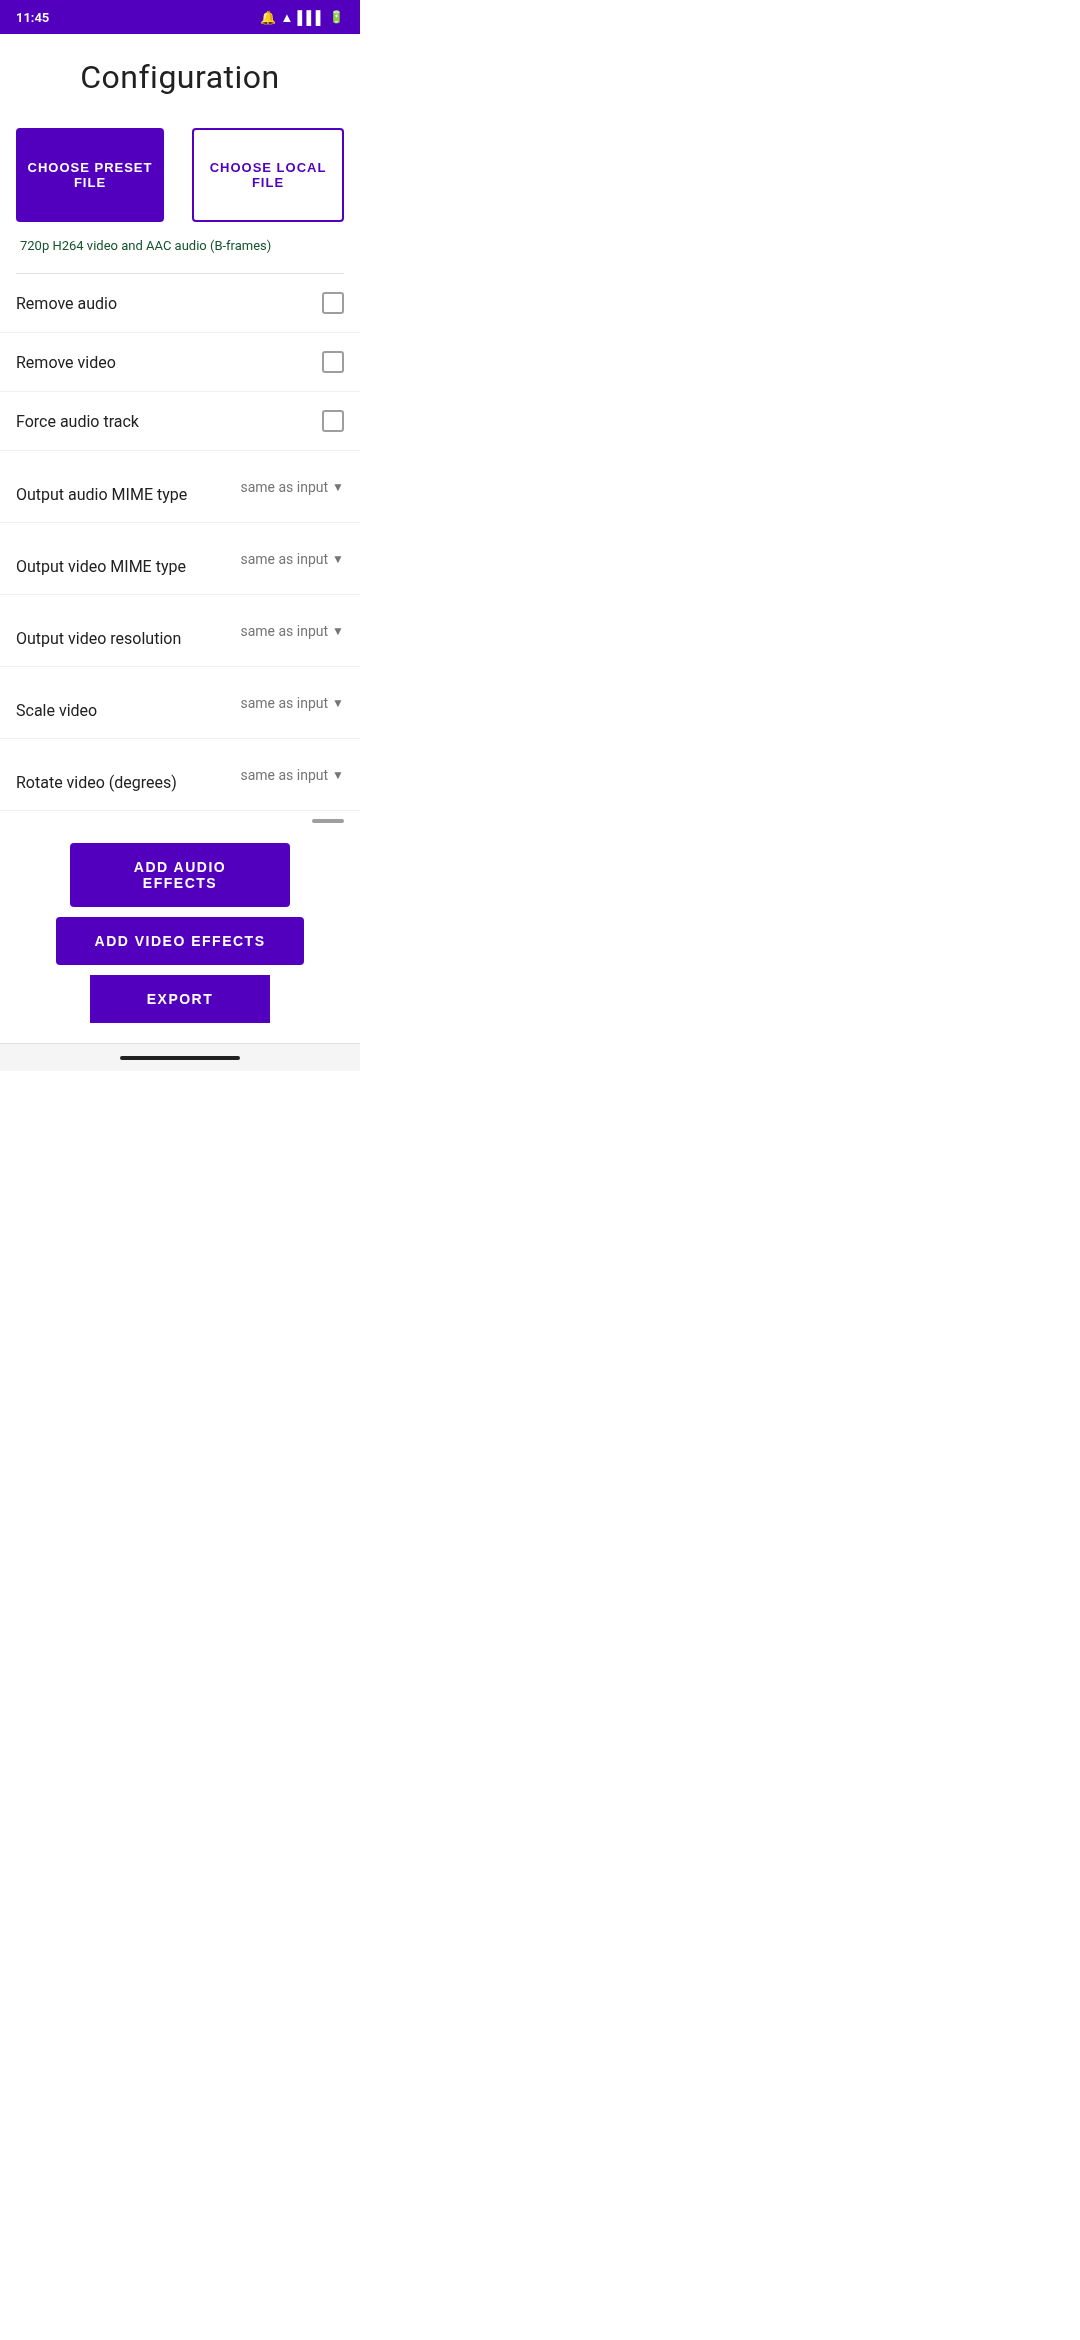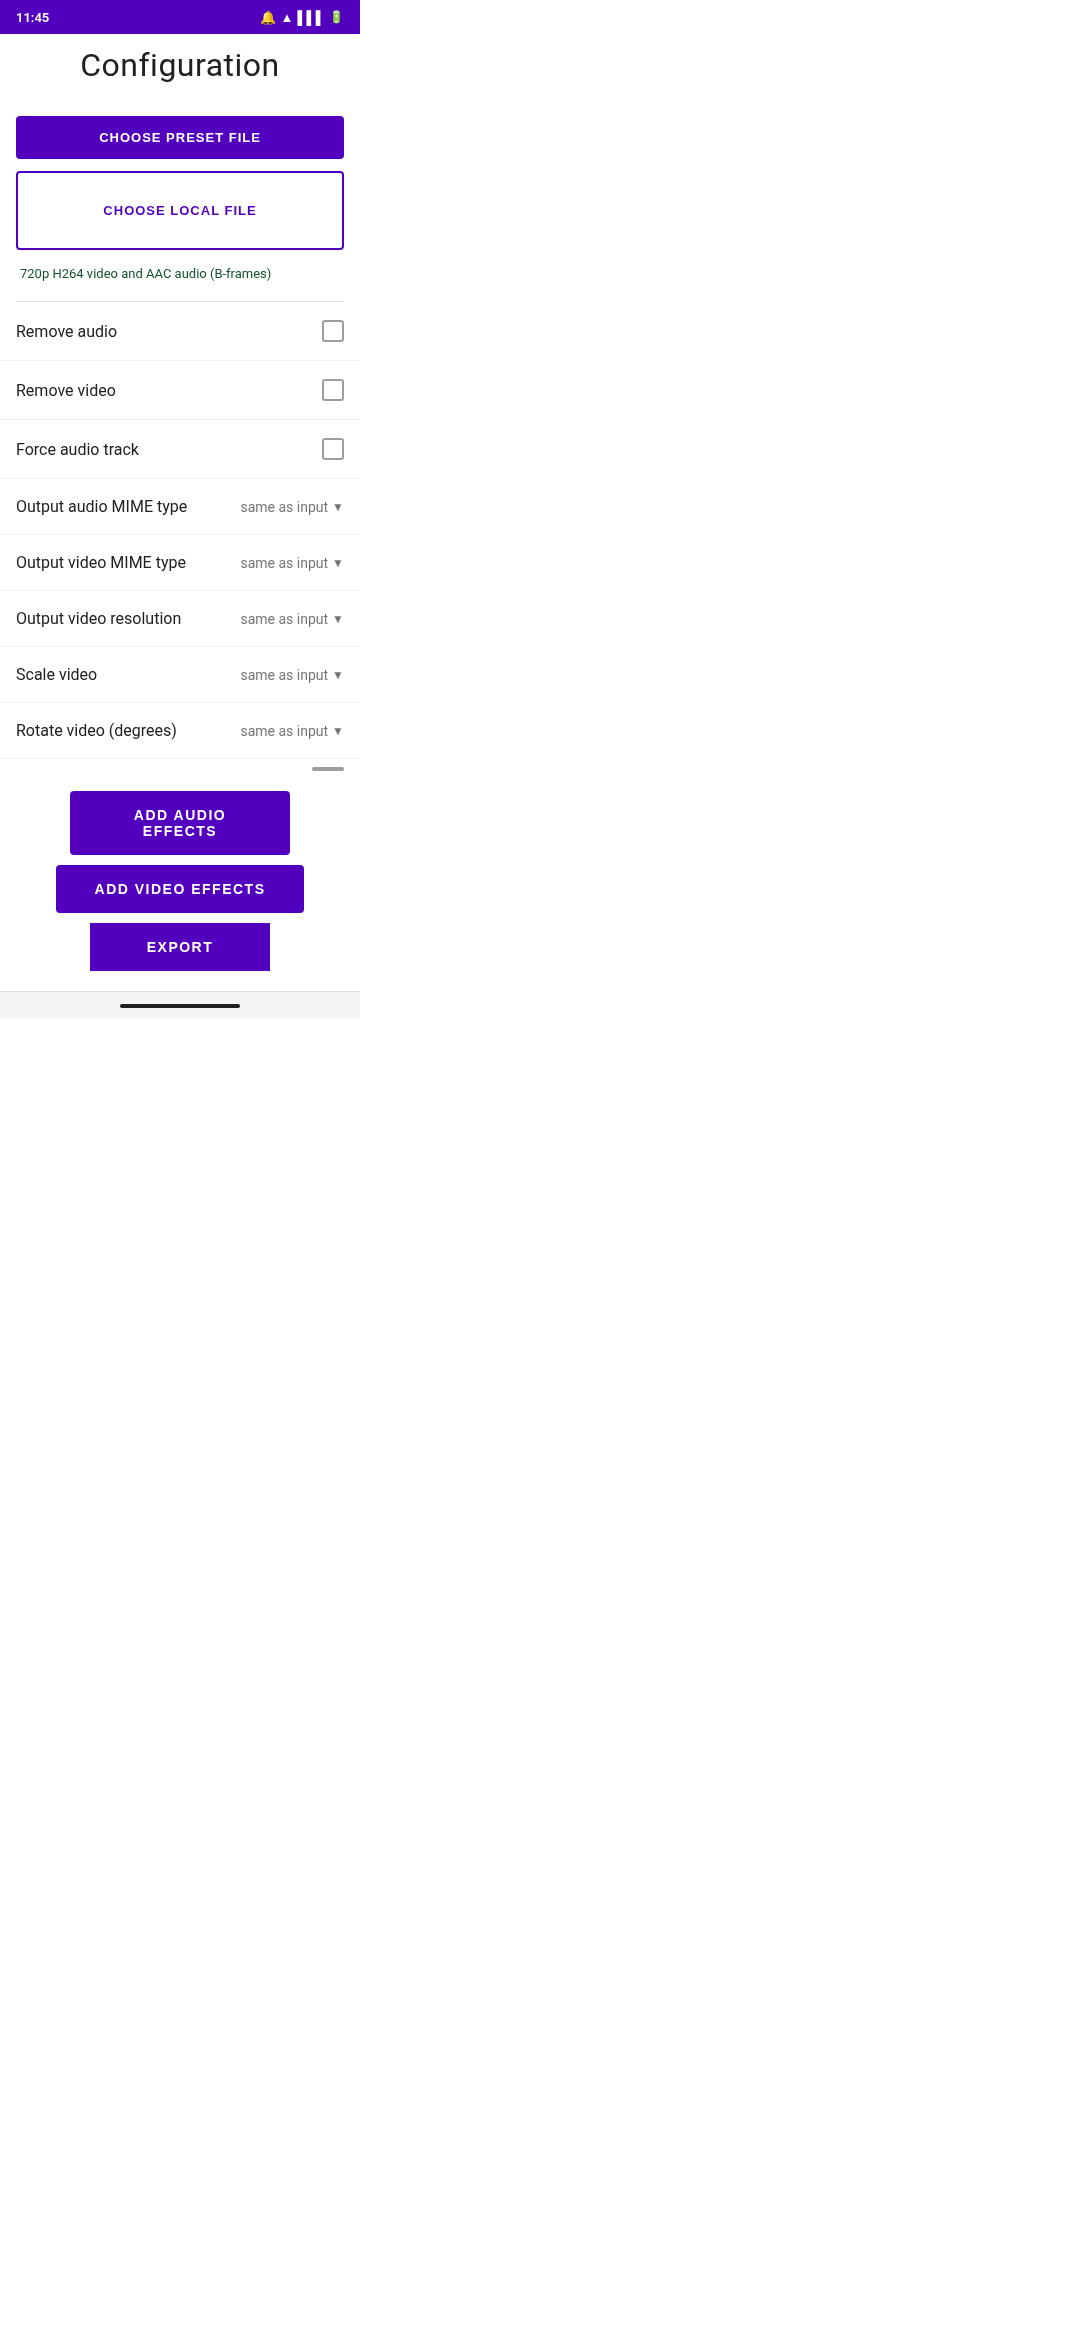--- a/index.html
+++ b/index.html
@@ -39,37 +39,36 @@
 
     .status-icons {
       display: flex;
       align-items: center;
       gap: 4px;
     }
 
     
     .app-header {
       background: #ffffff;
-      padding: 12px 16px 16px;
+      padding: 24px 16px 16px;
       text-align: center;
     }
 
     .page-title {
       font-size: 32px;
       font-weight: 400;
       color: #212121;
       letter-spacing: 0.5px;
     }
 
     
     .button-row {
       display: flex;
-      gap: 12px;
+      gap: 28px;
       padding: 16px 16px 8px;
-      flex-direction: column;
     }
 
     .btn-preset {
       flex: 1;
       background: #5200be;
       color: white;
       border: none;
       border-radius: 4px;
       padding: 14px 8px;
       font-size: 13px;
@@ -141,20 +140,21 @@
       align-items: center;
       justify-content: space-between;
       padding: 18px 16px;
       border-bottom: 1px solid #f0f0f0;
     }
 
     .dropdown-label {
       font-size: 16px;
       color: #212121;
       flex: 1;
+      margin-top: 16px;
     }
 
     .dropdown-value {
       display: flex;
       align-items: center;
       gap: 4px;
       color: #757575;
       font-size: 14px;
       cursor: pointer;
     }

